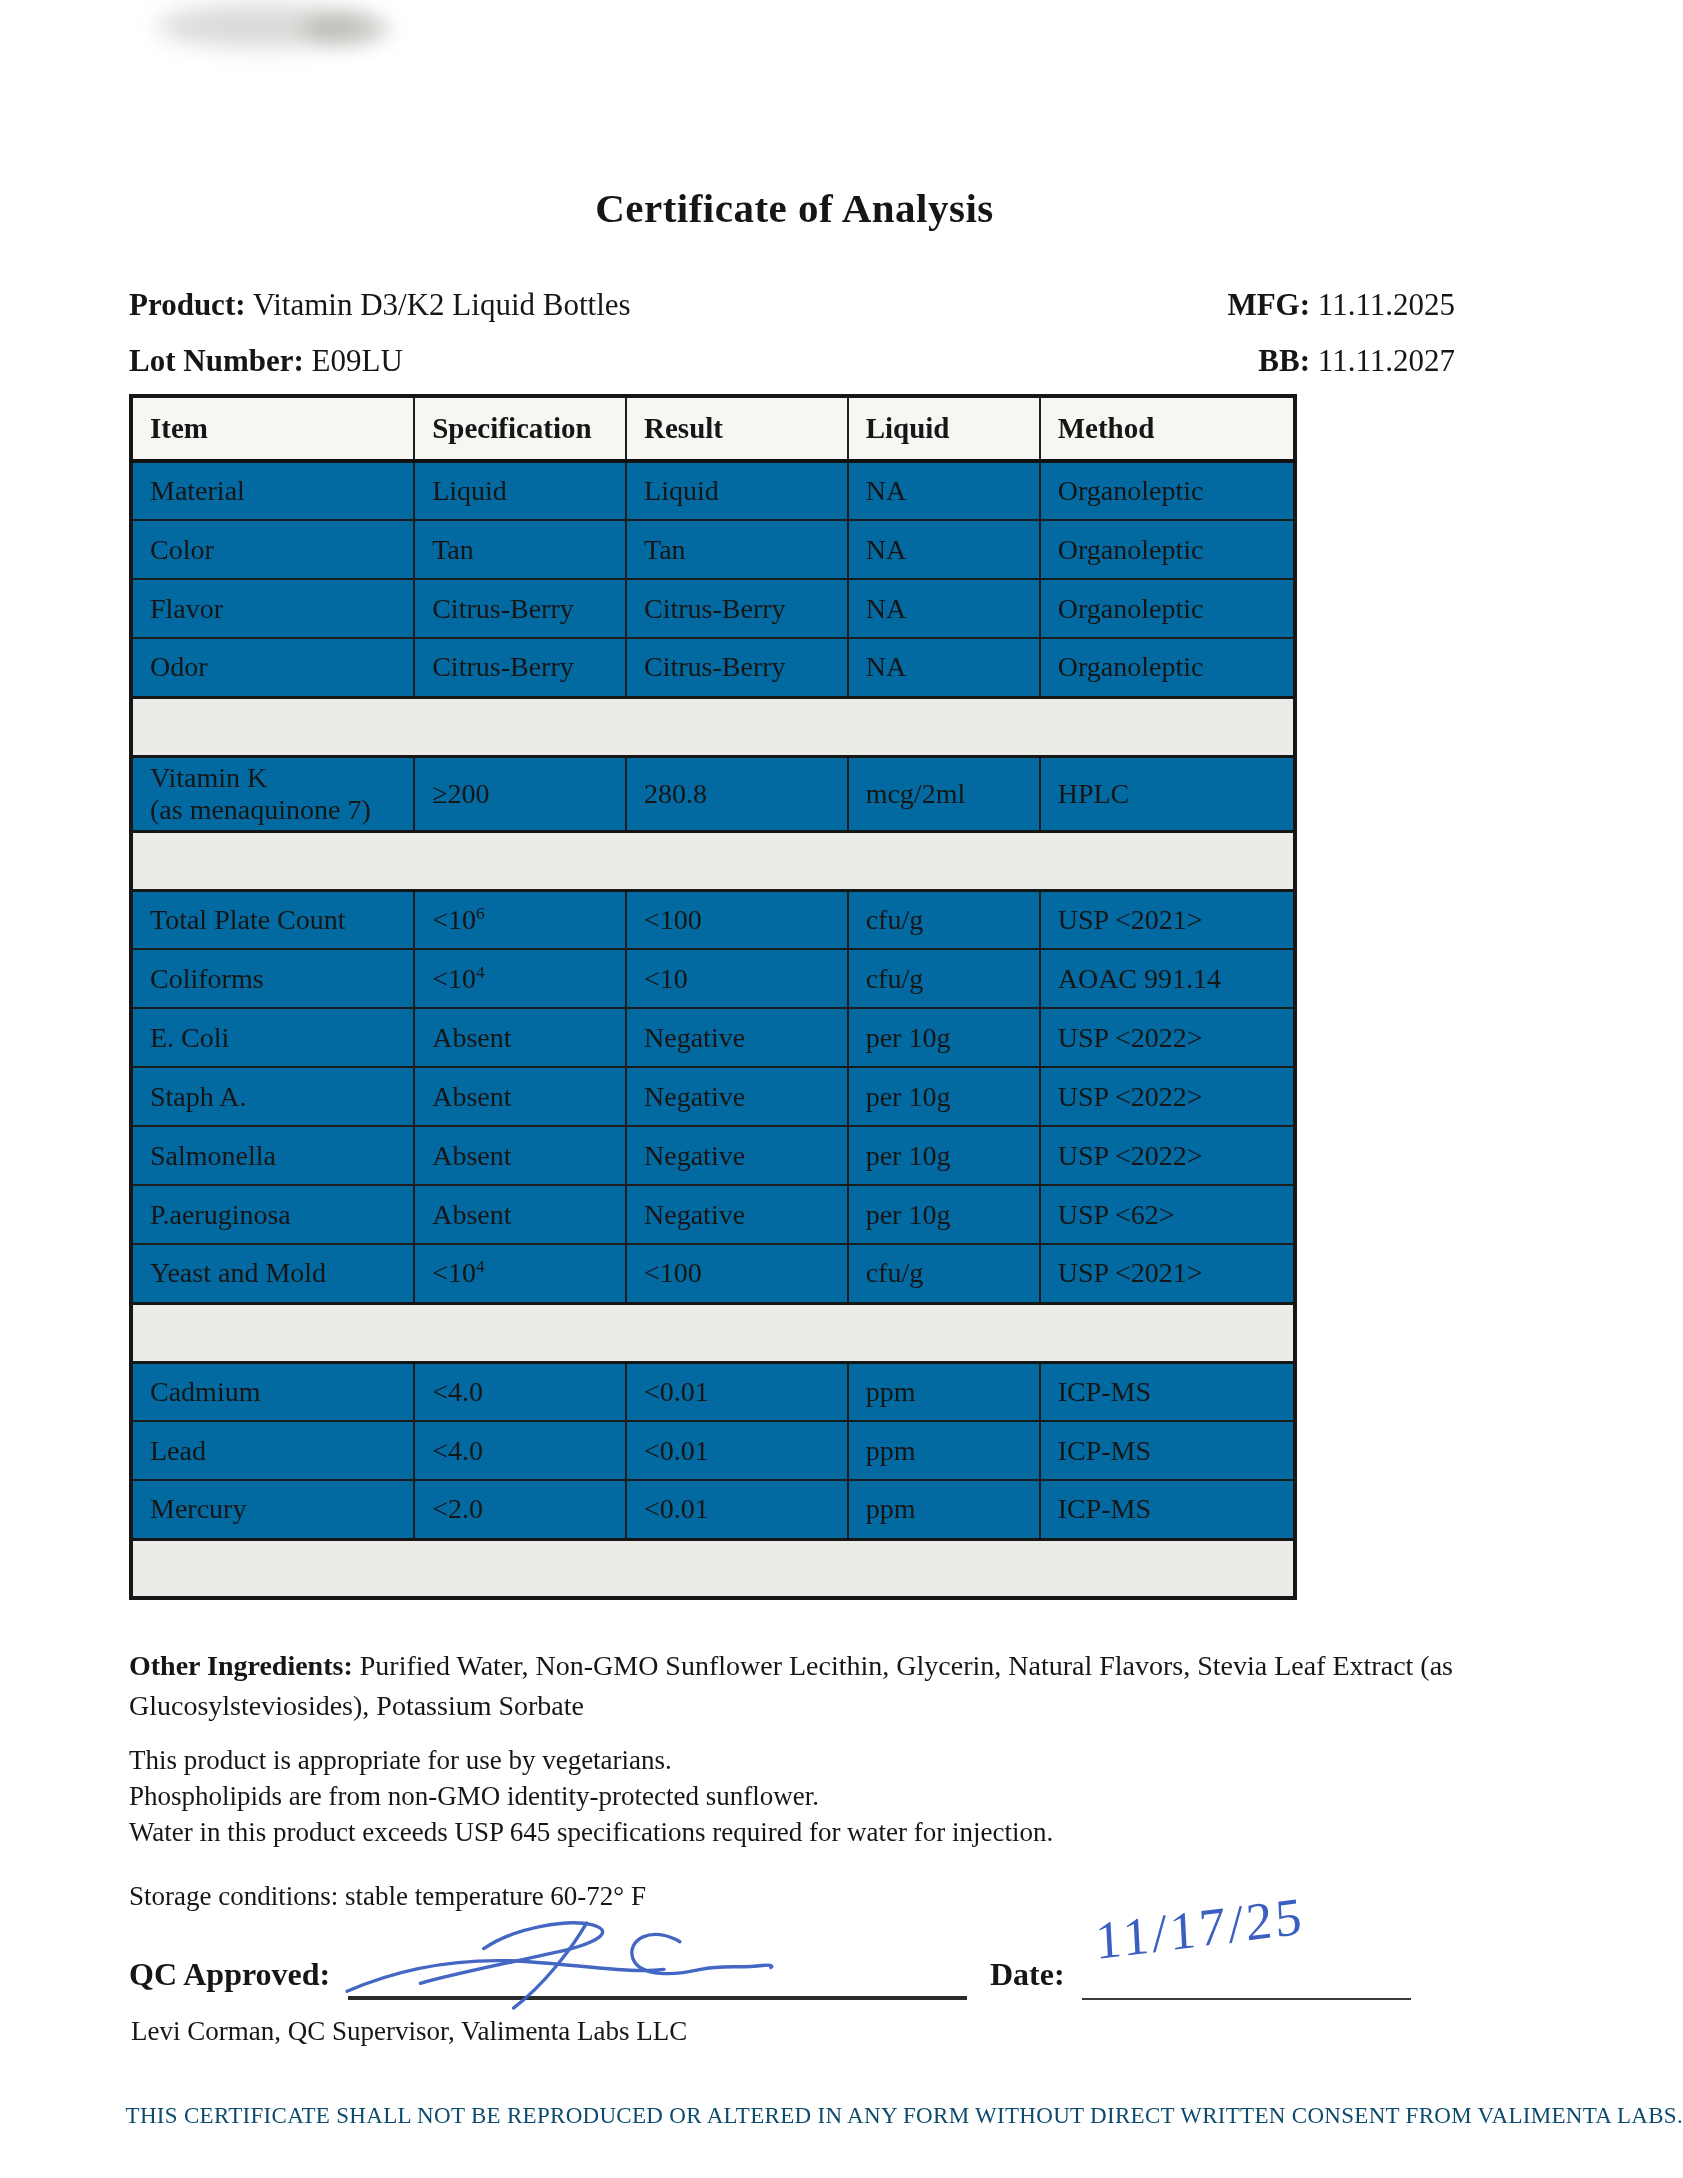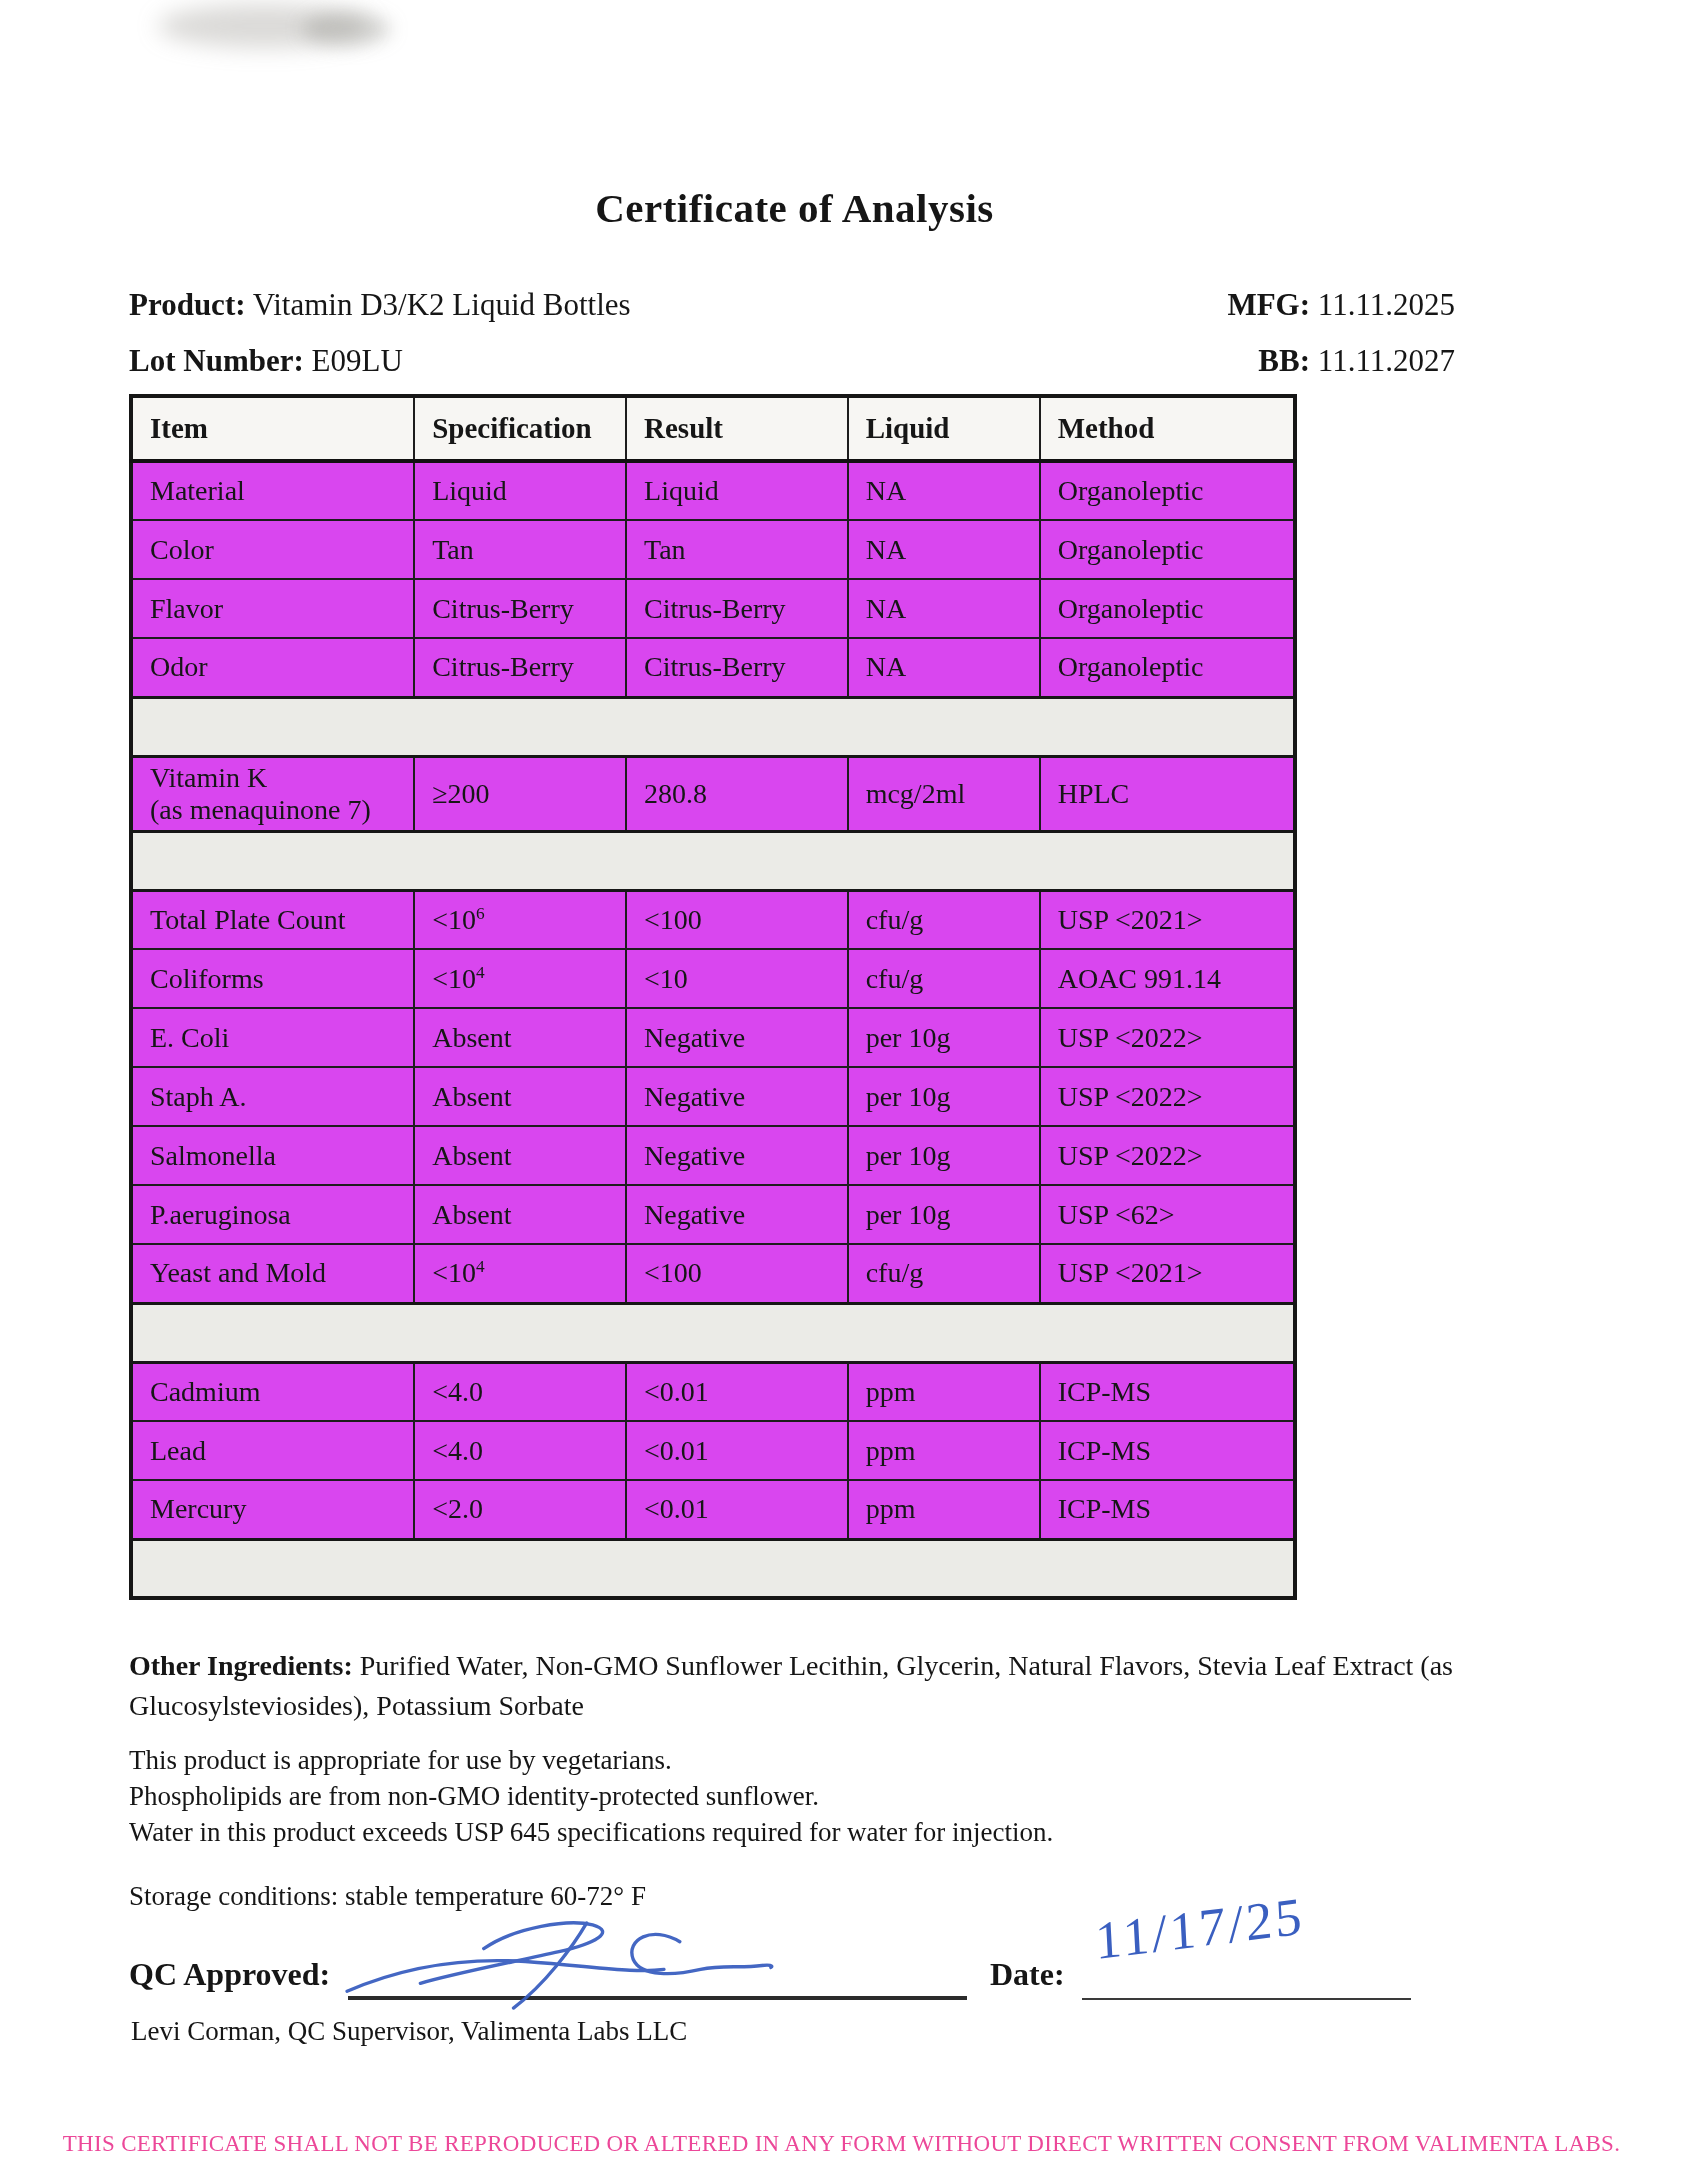--- a/index.html
+++ b/index.html
@@ -40,21 +40,21 @@
     padding:2px 6px 2px 17px;
     font-size:28px;
     overflow:hidden;
   }
   table.coa th {
     font-size:29px; font-weight:bold;
     height:57px;
     background:#f7f6f3;
     border-bottom:4px solid #111;
   }
-  table.coa tbody tr { height:59px; background:#d946ef; }
+  table.coa tbody tr { height:59px; background:#0369a1; }
   table.coa tbody tr.tall { height:75px; }
   table.coa tbody tr.tall td { line-height:1.12; padding-top:4px; padding-bottom:4px; }
   table.coa tr.sep td {
     background:#ebebe7;
     border-left:none; border-right:none;
     border-top:3px solid #161616;
     border-bottom:3px solid #161616;
     padding:0;
   }
   table.coa sup { font-size:0.62em; vertical-align:super; line-height:0; }
@@ -76,21 +76,21 @@
   .date-hand {
     position:absolute; left:1097px; top:1911px;
     font-size:53px; letter-spacing:3px; white-space:nowrap;
     transform:rotate(-7deg) skewX(-4deg);
     transform-origin:left bottom;
   }
   .attribution { position:absolute; left:131px; top:2016px; font-size:27px; white-space:nowrap; }
 
   .footer {
     position:absolute; left:0; width:1683px; top:2103px;
-    text-align:center; font-size:23px; letter-spacing:0.3px; color:#ec4899;margin-top:28px;
+    text-align:right; font-size:23px; letter-spacing:0.3px; color:#0c4a6e;
   }
 </style>
 </head>
 <body>
 
 <div class="page">
 
   <div class="smudge a"></div>
   <div class="smudge b"></div>
 

